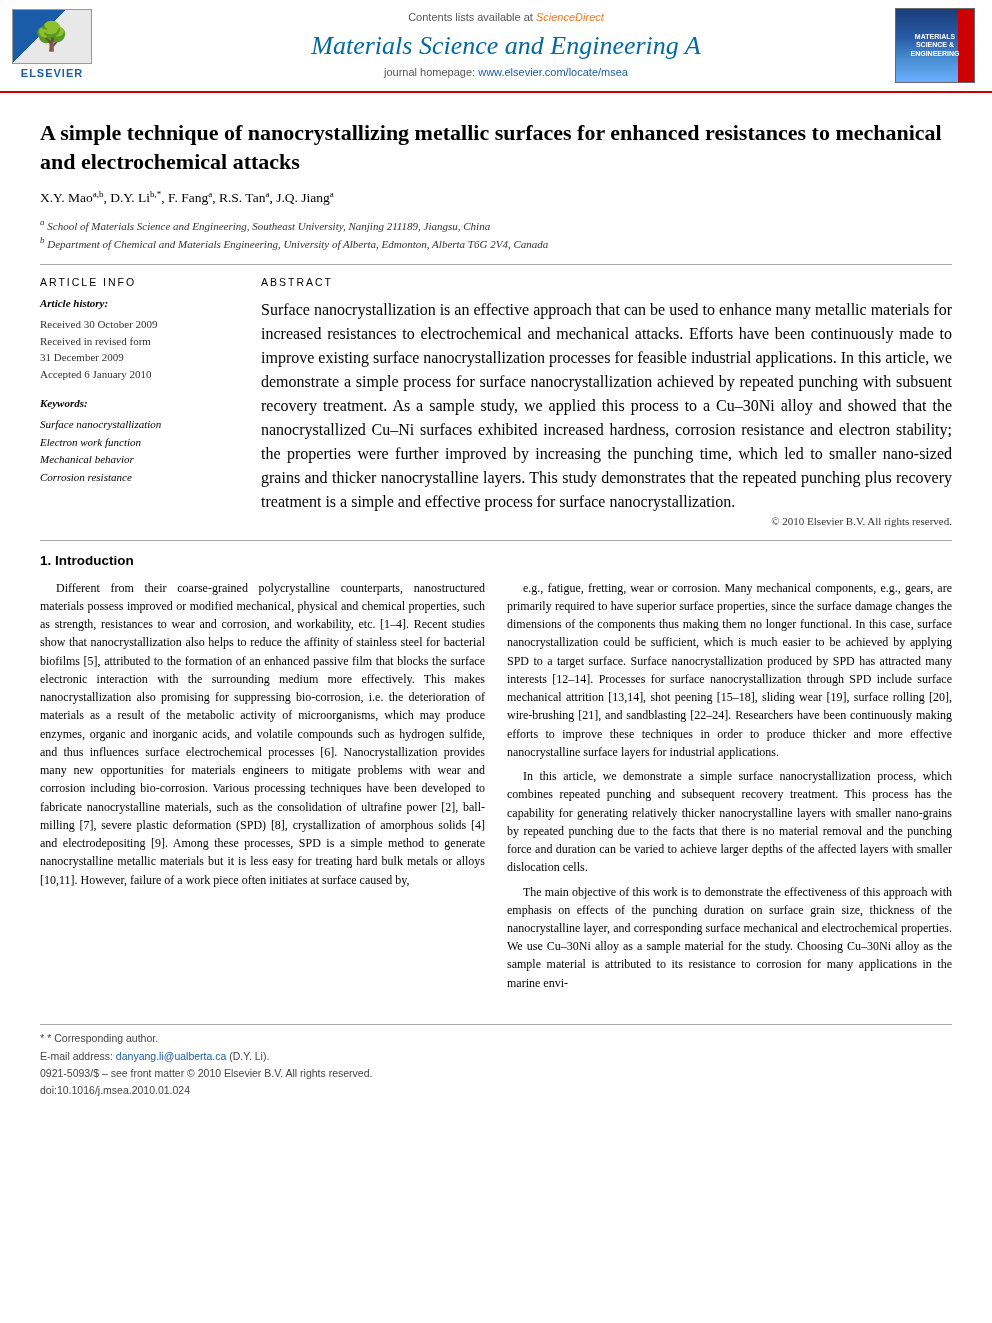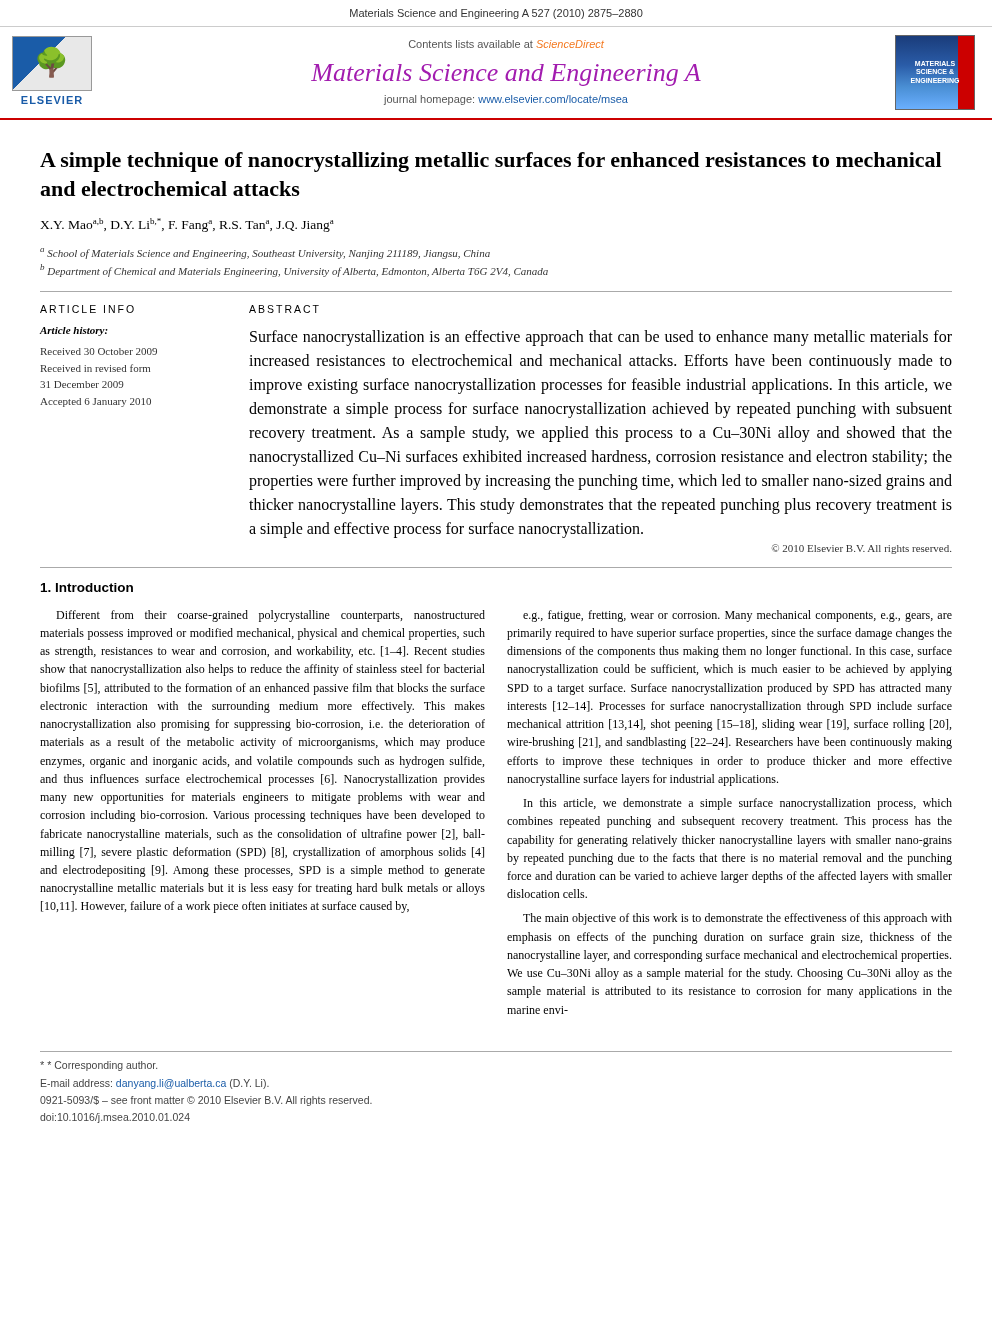--- a/index.html
+++ b/index.html
@@ -95,21 +95,21 @@
     }
 
     .sciencedirect-link {
       color: #f47920;
       font-style: italic;
     }
 
     .journal-title-main {
       font-size: 26px;
       font-family: "Times New Roman", serif;
-      color: #a21caf;
+      color: #0369a1;
       font-style: italic;
       text-align: center;
       line-height: 1.2;
     }
 
     .journal-homepage-line {
       font-size: 11px;
       font-family: Arial, sans-serif;
       color: #555;
     }
@@ -209,21 +209,21 @@
     
     .section-divider {
       border: none;
       border-top: 1px solid #aaa;
       margin: 10px 0;
     }
 
     
     .two-col {
       display: flex;
-      gap: 24px;
+      gap: 36px;
       margin-top: 10px;
     }
 
     .col-left {
       width: 185px;
       flex-shrink: 0;
     }
 
     .col-right {
       flex: 1;
@@ -342,23 +342,20 @@
 
     .footer-link {
       color: #1a5ca8;
     }
   </style>
 </head>
 <body>
 
 <div class="page-wrapper">
 
-  <div class="top-bar">
-    <span>Materials Science and Engineering A 527 (2010) 2875–2880</span>
-  </div>
 
   <div class="journal-header">
 
     <div class="journal-header-left">
       <div class="elsevier-logo">
         <div class="elsevier-logo-box">
           <span class="elsevier-tree">🌳</span>
         </div>
         <span class="elsevier-text">ELSEVIER</span>
       </div>
@@ -413,20 +410,27 @@
 
       <div class="col-left">
         <div class="section-heading-sm">ARTICLE INFO</div>
 
         <div class="article-history-label">Article history:</div>
         <div class="article-history-item">Received 30 October 2009</div>
         <div class="article-history-item">Received in revised form</div>
         <div class="article-history-item">31 December 2009</div>
         <div class="article-history-item">Accepted 6 January 2010</div>
 
+        <div class="keywords-section">
+          <div class="article-history-label">Keywords:</div>
+          <span class="keyword-item">Surface nanocrystallization</span>
+          <span class="keyword-item">Electron work function</span>
+          <span class="keyword-item">Mechanical behavior</span>
+          <span class="keyword-item">Corrosion resistance</span>
+        </div>
       </div>
 
       <div class="col-right">
         <div class="abstract-heading">ABSTRACT</div>
         <div class="abstract-text">Surface nanocrystallization is an effective approach that can be used to enhance many metallic materials for increased resistances to electrochemical and mechanical attacks. Efforts have been continuously made to improve existing surface nanocrystallization processes for feasible industrial applications. In this article, we demonstrate a simple process for surface nanocrystallization achieved by repeated punching with subsuent recovery treatment. As a sample study, we applied this process to a Cu–30Ni alloy and showed that the nanocrystallized Cu–Ni surfaces exhibited increased hardness, corrosion resistance and electron stability; the properties were further improved by increasing the punching time, which led to smaller nano-sized grains and thicker nanocrystalline layers. This study demonstrates that the repeated punching plus recovery treatment is a simple and effective process for surface nanocrystallization.</div>
         <div class="copyright-line">© 2010 Elsevier B.V. All rights reserved.</div>
       </div>
 
     </div>
 

